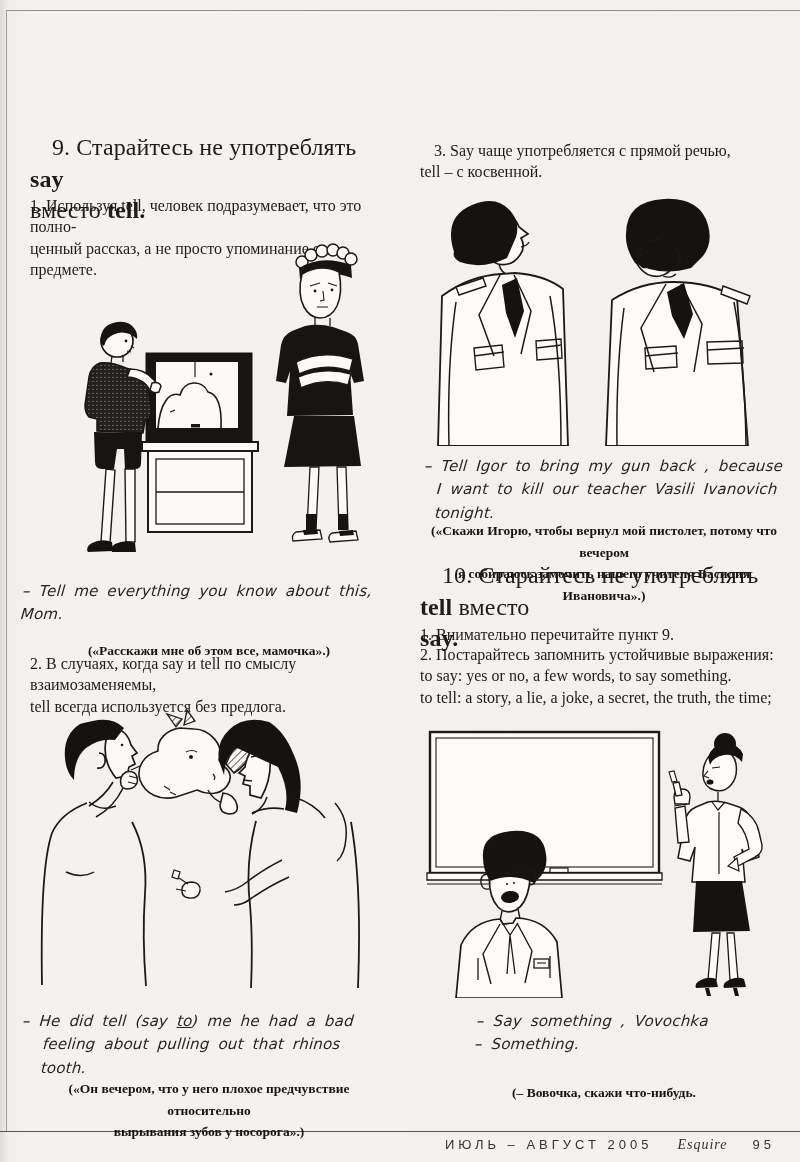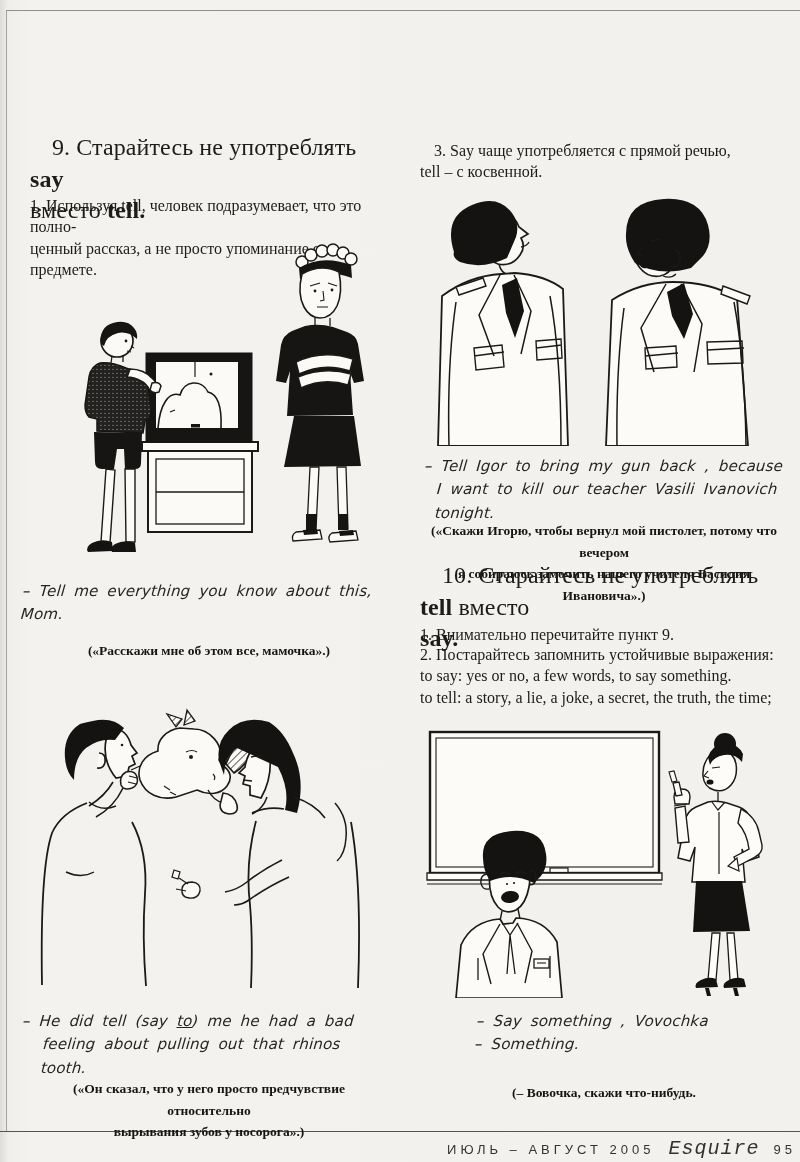--- a/index.html
+++ b/index.html
@@ -23,26 +23,26 @@
   .cap-ru{font-weight:bold;font-size:13.5px;line-height:1.6;text-align:center;width:100%;color:#161511;}
   .hand{
     font-family:"DejaVu Sans",sans-serif;font-style:italic;
     font-size:15px;letter-spacing:.2px;word-spacing:4px;color:#262523;
     transform:skewX(-5deg);transform-origin:0 0;line-height:1.55;
   }
   .hand .u{text-decoration:underline;}
   figure{margin:0;}
   svg{display:block;}
   .footer{
-    position:absolute;top:1137px;right:4px;
+    position:absolute;top:1137px;right:25px;
     font-family:"Liberation Sans",sans-serif;font-size:13px;color:#33322e;
-    display:flex;align-items:baseline;gap:14px;
+    display:flex;align-items:baseline;gap:25px;
   }
   .f-issue,.f-page{letter-spacing:4px;}
-  .f-mag{font-family:Liberation Mono, monospace;font-style:italic;font-size:20px;letter-spacing:1px;}
+  .f-mag{font-family:Liberation Serif, serif;font-style:italic;font-size:14px;letter-spacing:1px;}
 </style>
 </head>
 <body>
 
 <div class="rule-top"></div>
 <div class="rule-left"></div>
 <div class="rule-bottom"></div>
 
 <div class="col col-left">
 
@@ -128,20 +128,24 @@
         <path d="M276,293 l24,-2 l2,9 l-28,2 q-3,-6 2,-9 z" fill="#fbfaf7" stroke="#1b1a18" stroke-width="1.3"></path>
         <path d="M247,290 l14,-1 l1,5 l-14,1 z M283,291 l14,-1 l1,5 l-14,1 z" fill="#161513"></path>
       </g>
     </svg>
   </figure>
 
   <div class="hand abs" style="top:580px;left:-6px;">– Tell me everything you know about this, Mom.</div>
 
   <div class="cap-ru abs" style="top:640px;">(«Расскажи мне об этом все, мамочка».)</div>
 
+  <div class="body-text abs" style="top:653px;">
+    <div>2. В случаях, когда say и tell по смыслу взаимозаменяемы,</div>
+    <div>tell всегда используется без предлога.</div>
+  </div>
 
   <figure class="abs" style="top:700px;left:0;">
     <svg width="356" height="288" viewBox="0 0 356 288">
       <defs>
         <pattern id="hatchC" width="5" height="5" patternUnits="userSpaceOnUse" patternTransform="rotate(45)">
           <rect width="5" height="5" fill="#fbfaf7"></rect>
           <line x1="0" y1="0" x2="0" y2="5" stroke="#2a2927" stroke-width="1.5"></line>
         </pattern>
       </defs>
 
@@ -188,21 +192,21 @@
   </figure>
 
   <div class="hand abs" style="top:1010px;left:-6px;">
     <div>
       <span>– He did tell (say </span><span class="u">to</span><span>) me  he had a bad</span>
     </div>
     <div style="margin-left:22px;">feeling  about  pulling  out  that  rhinos  tooth.</div>
   </div>
 
   <div class="cap-ru abs" style="top:1078px;">
-    <div>(«Он сказал, что у него просто предчувствие относительно</div>
+    <div>(«Он вечером, что у него плохое предчувствие относительно</div>
     <div>вырывания зубов у носорога».)</div>
   </div>
 </div>
 
 <div class="col col-right">
 
   <div class="body-text abs" style="top:140px;">
     <div class="indent1">3. Say чаще употребляется с прямой речью,</div>
     <div>tell – с косвенной.</div>
   </div>

